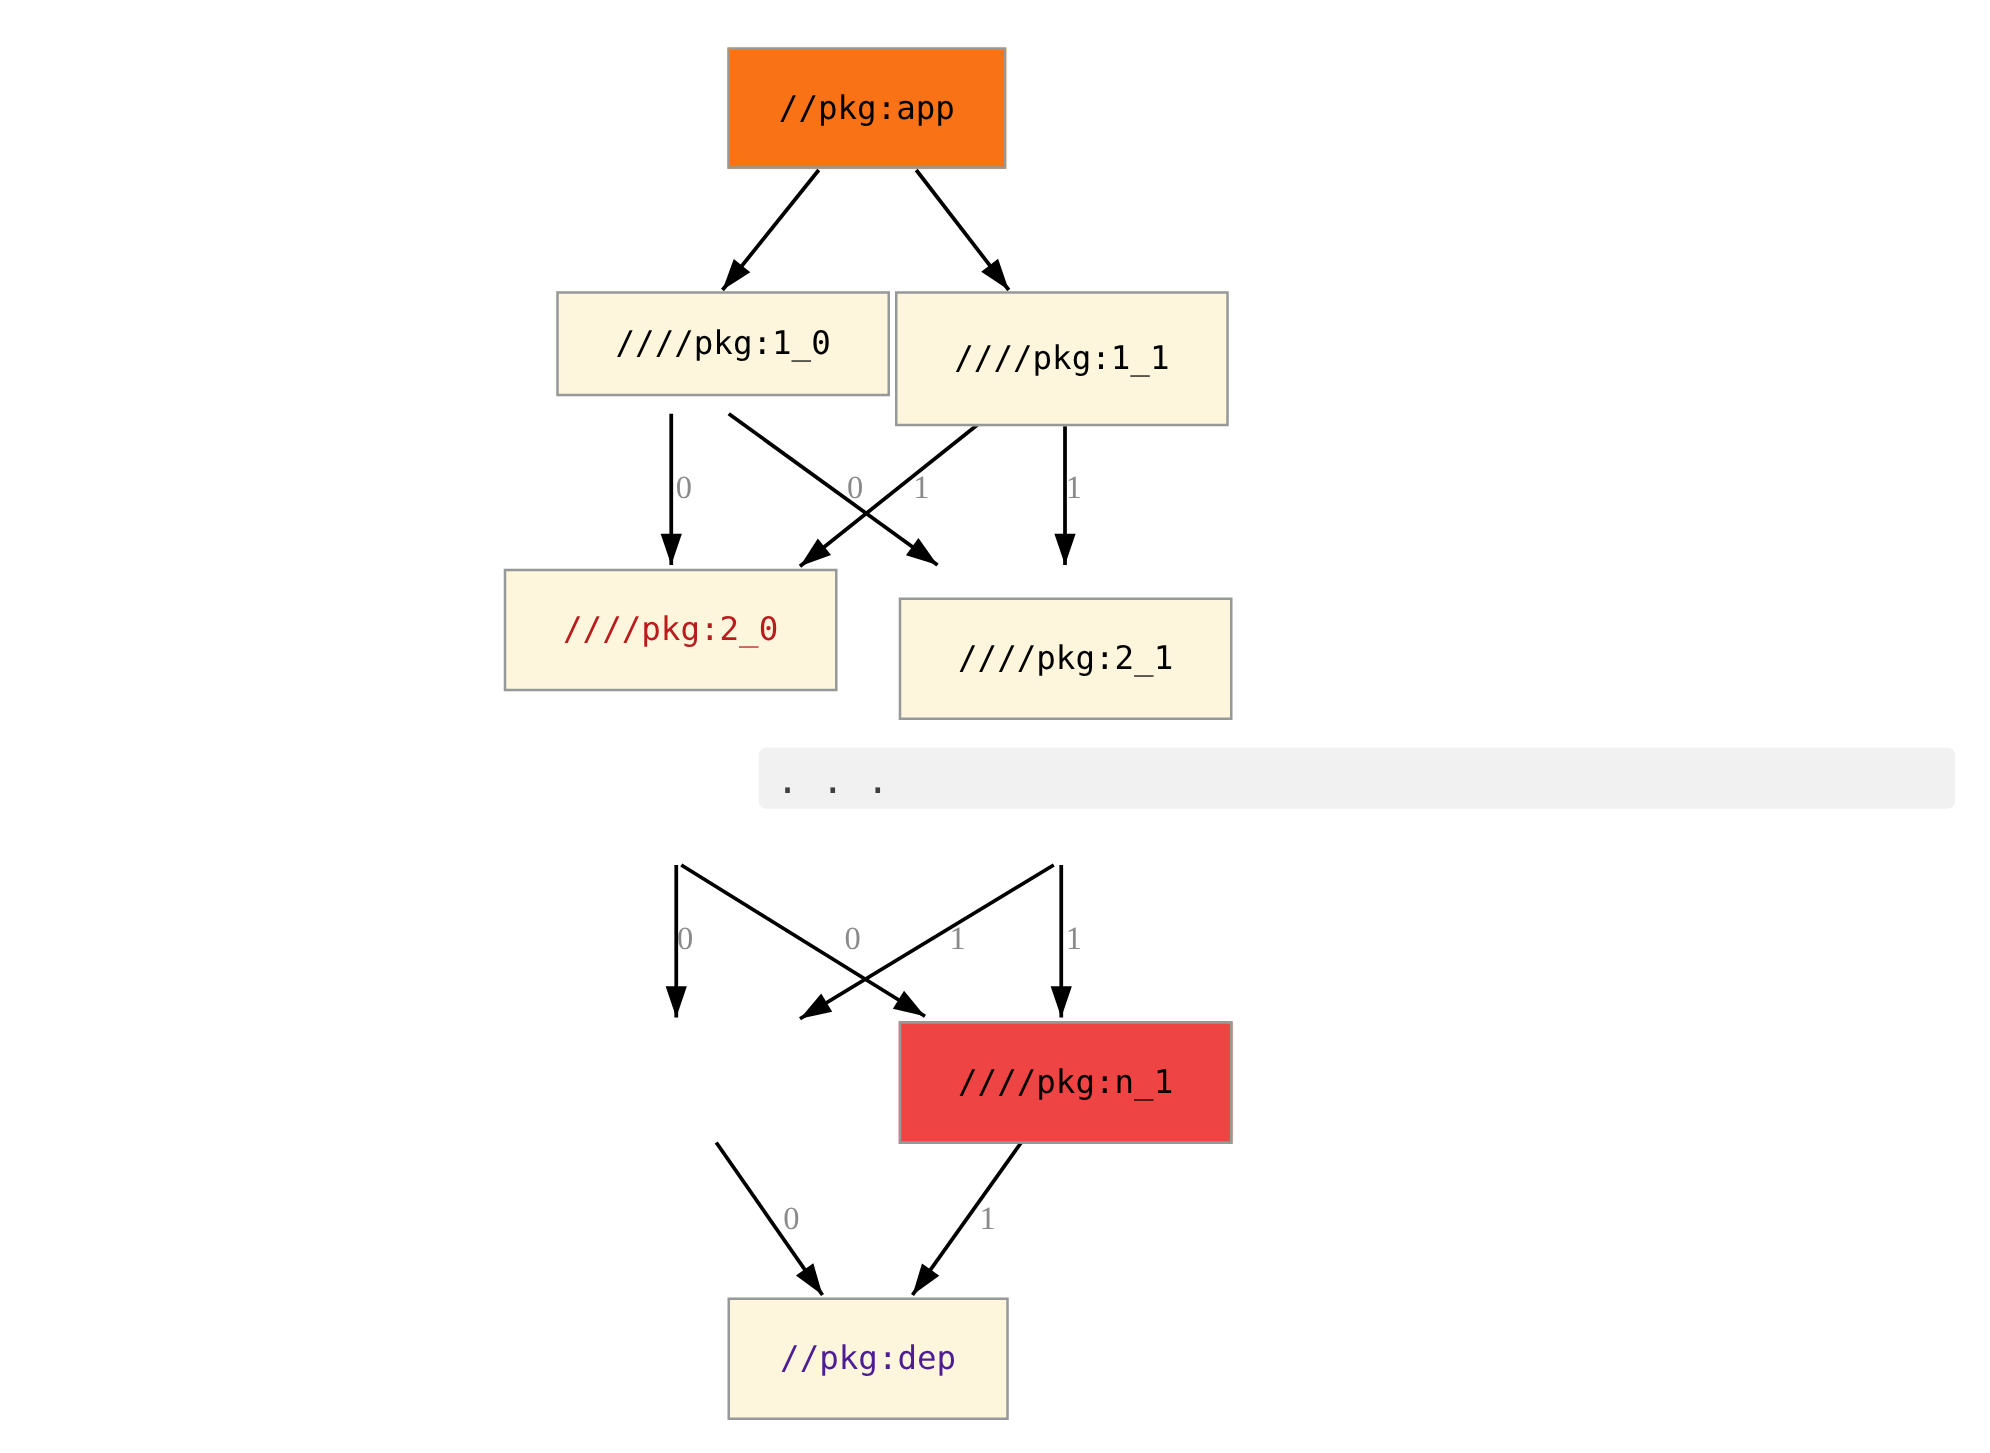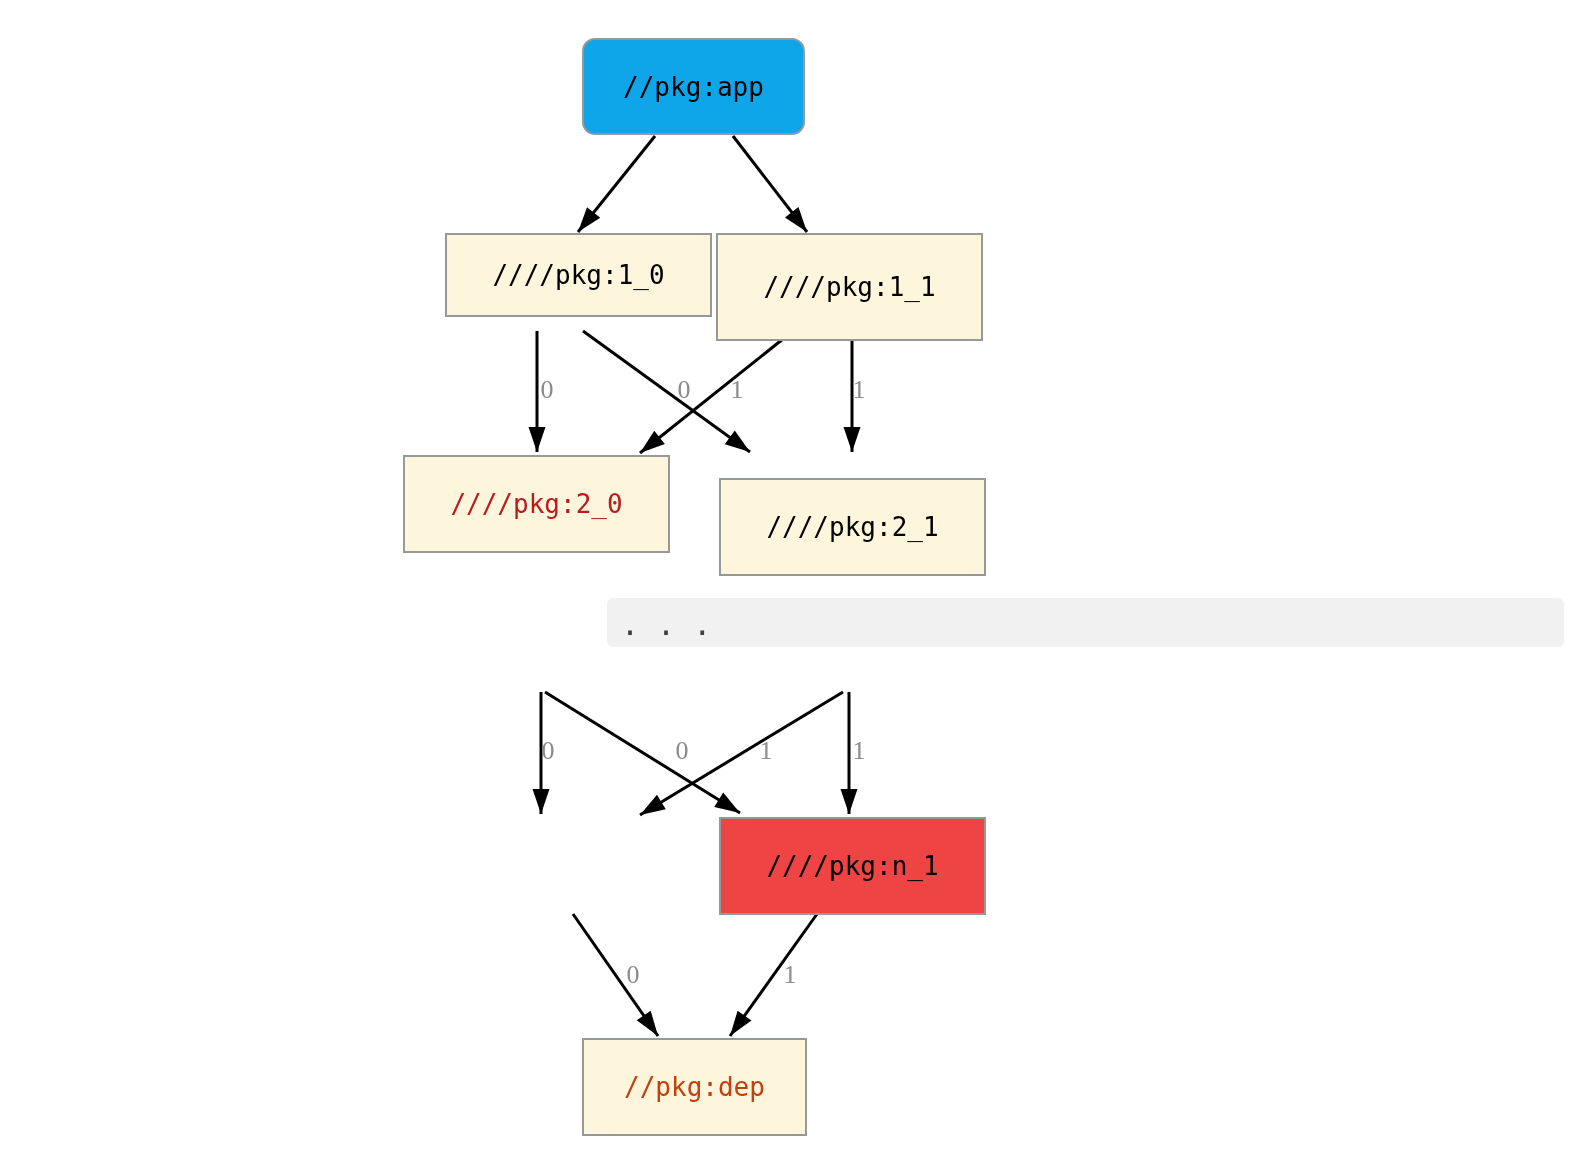--- a/index.html
+++ b/index.html
@@ -100,39 +100,39 @@
     <line x1="793" y1="331" x2="640" y2="453" marker-end="url(#arrow)"></line>
     <line x1="852" y1="331" x2="852" y2="452" marker-end="url(#arrow)"></line>
     <line x1="541" y1="692" x2="541" y2="814" marker-end="url(#arrow)"></line>
     <line x1="545" y1="692" x2="740" y2="813" marker-end="url(#arrow)"></line>
     <line x1="843" y1="692" x2="640" y2="815" marker-end="url(#arrow)"></line>
     <line x1="849" y1="692" x2="849" y2="814" marker-end="url(#arrow)"></line>
     <line x1="573" y1="914" x2="658" y2="1036" marker-end="url(#arrow)"></line>
     <line x1="817" y1="914" x2="730" y2="1036" marker-end="url(#arrow)"></line>
   </svg>
 
-  <div class="node n-app" style="background: #0ea5e9; border-color: rgb(149, 153, 154); color: rgb(0, 0, 0); border-radius: 13px;">
+  <div class="node n-app" style="background: #f97316; border-color: rgb(149, 153, 154); color: rgb(0, 0, 0);">
     <span>//pkg:app</span>
   </div>
   <div class="node n-1_0" style="background: rgb(253, 246, 221); border-color: rgb(149, 153, 154); color: rgb(0, 0, 0);">
     <span>////pkg:1_0</span>
   </div>
   <div class="node n-1_1" style="background: rgb(253, 246, 221); border-color: rgb(149, 153, 154); color: rgb(0, 0, 0);">
     <span>////pkg:1_1</span>
   </div>
   <div class="node n-2_0" style="background: rgb(253, 246, 221); border-color: rgb(149, 153, 154); color: #b91c1c;">
     <span>////pkg:2_0</span>
   </div>
   <div class="node n-2_1" style="background: rgb(253, 246, 221); border-color: rgb(149, 153, 154); color: rgb(0, 0, 0);">
     <span>////pkg:2_1</span>
   </div>
   <div class="node n-n_1" style="background: #ef4444; border-color: rgb(149, 153, 154); color: rgb(0, 0, 0);">
     <span>////pkg:n_1</span>
   </div>
-  <div class="node n-dep" style="background: rgb(253, 246, 221); border-color: rgb(149, 153, 154); color: #c2410c;">
+  <div class="node n-dep" style="background: rgb(253, 246, 221); border-color: rgb(149, 153, 154); color: #4c1d95;">
     <span>//pkg:dep</span>
   </div>
 
   <div class="band" style="background: rgb(241, 241, 242); color: rgb(63, 63, 63);">
     <span>. . .</span>
   </div>
 
   <span class="el el-b1" style="color: rgb(138, 138, 138);">0</span>
   <span class="el el-b2" style="color: rgb(138, 138, 138);">0</span>
   <span class="el el-b3" style="color: rgb(138, 138, 138);">1</span>

